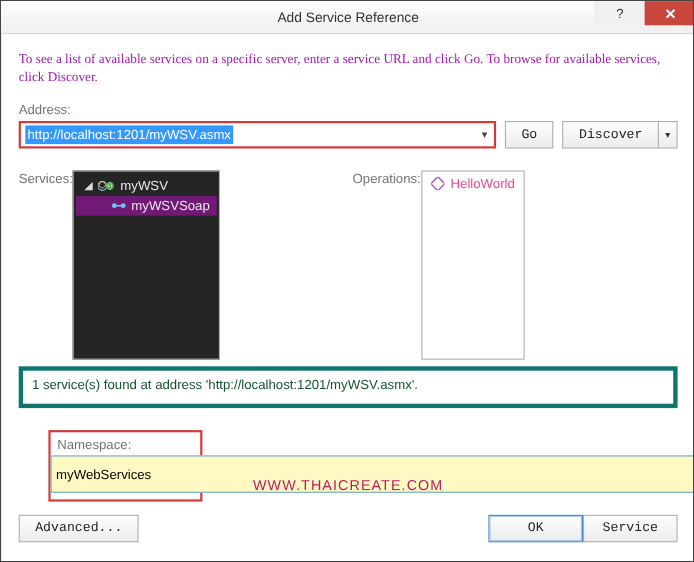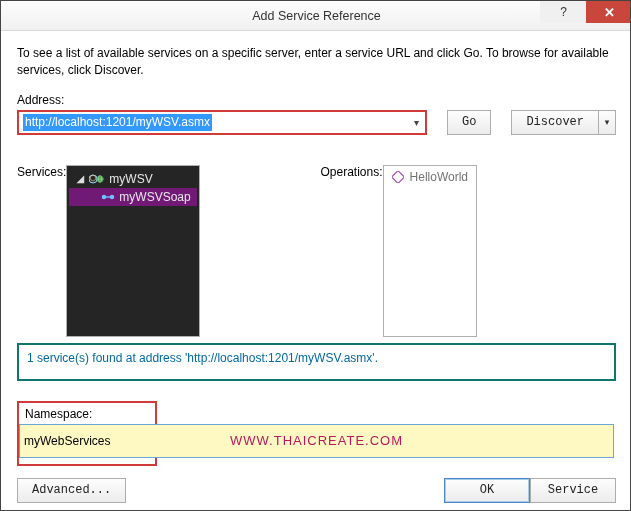--- a/index.html
+++ b/index.html
@@ -53,35 +53,36 @@
     color: #fff;
     font-size: 13px;
     font-weight: bold;
   }
 
   .content {
     padding: 14px 16px 10px 16px;
   }
 
   .instruction {
-    color: #000000;
+    color: #a21caf;
     margin-bottom: 14px;
     line-height: 1.4;
+    font-family: Liberation Serif, serif;
   }
 
   .label {
-    color: #000000;
+    color: #737373;
     margin-bottom: 3px;
   }
 
   .address-row {
     display: flex;
-    gap: 20px;
+    gap: 8px;
     align-items: stretch;
-    margin-bottom: 30px;
+    margin-bottom: 20px;
   }
   .address-combo {
     flex: 1;
     display: flex;
     align-items: center;
     border: 2px solid #d23a3a;
     background: #fff;
     height: 25px;
     padding: 0 4px 0 4px;
     position: relative;
@@ -160,44 +161,45 @@
   }
   .tree-sel {
     background: #701a75;
   }
   .ind1 { padding-left: 32px; }
 
   .svc-icon svg, .port-icon svg, .op-icon svg { display: block; }
 
   .operations-box {
     background: #fff;
-    color: #737373;
+    color: #ec4899;
   }
   .op-row {
     display: flex;
     align-items: center;
     gap: 6px;
     padding: 4px 8px;
   }
 
   .status-box {
-    border: 2px solid #0f766e;
+    border: 4px solid #0f766e;
     background: #fff;
-    color: #0369a1;
+    color: #14532d;
     padding: 6px 8px;
     height: 38px;
     margin-bottom: 20px;
   }
 
   
   .ns-block {
     border: 2px solid #d23a3a;
     padding: 4px 6px 6px 6px;
     width: 140px;
     margin-bottom: 12px;
+    margin-left: 27px;
   }
   .ns-input {
     width: 595px;
     margin-left: -6px;
     border: 1px solid #6aa7d6;
     background: #fef9c3;
     height: 22px;
     padding: 16px 4px;
     font-family: Liberation Sans, sans-serif;
     font-size: 12px;

